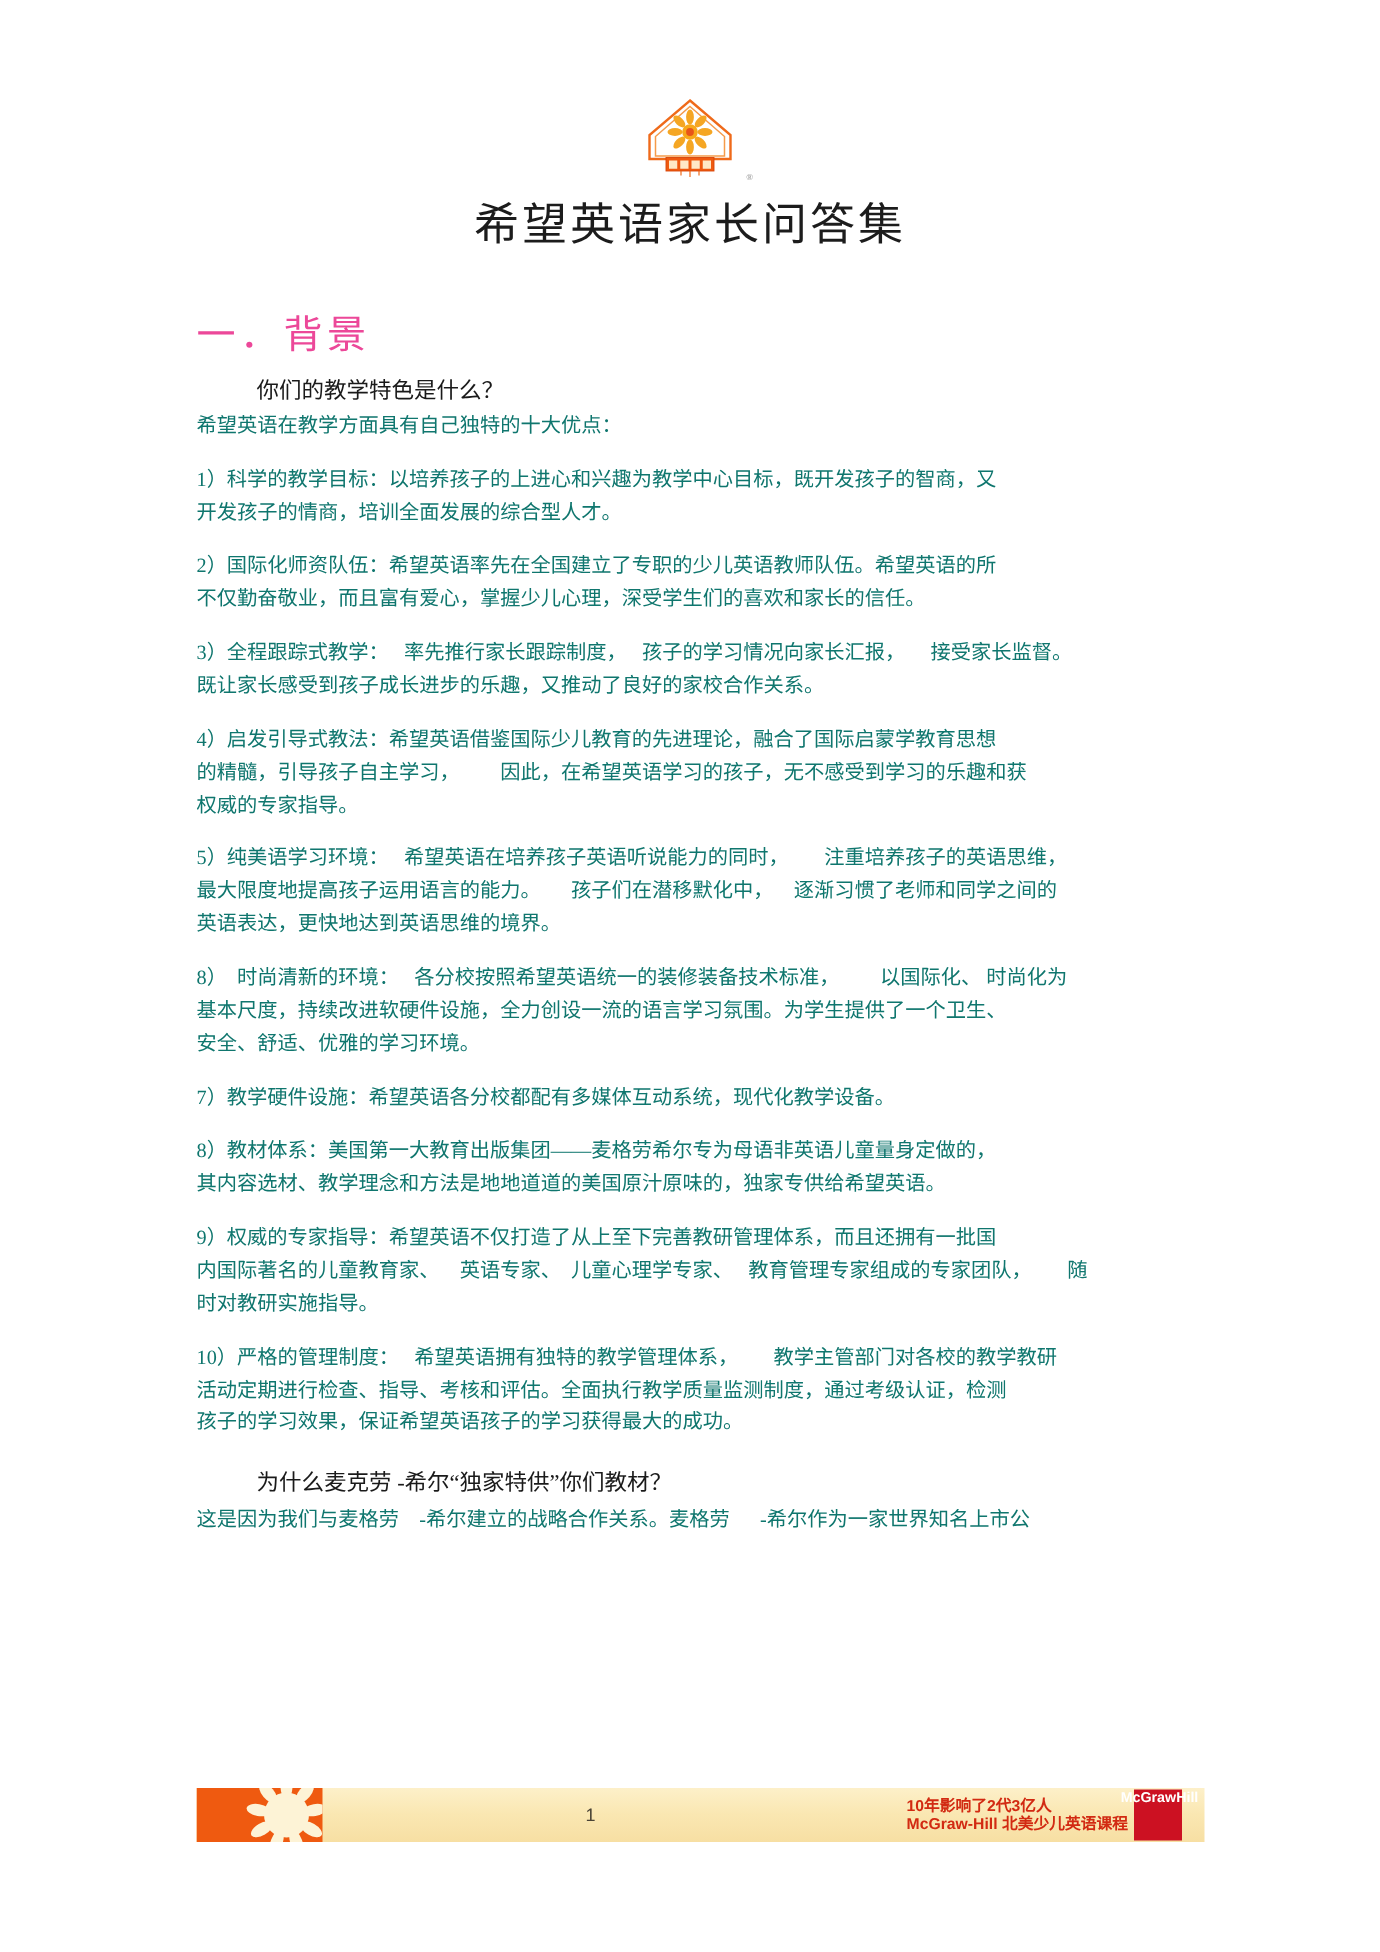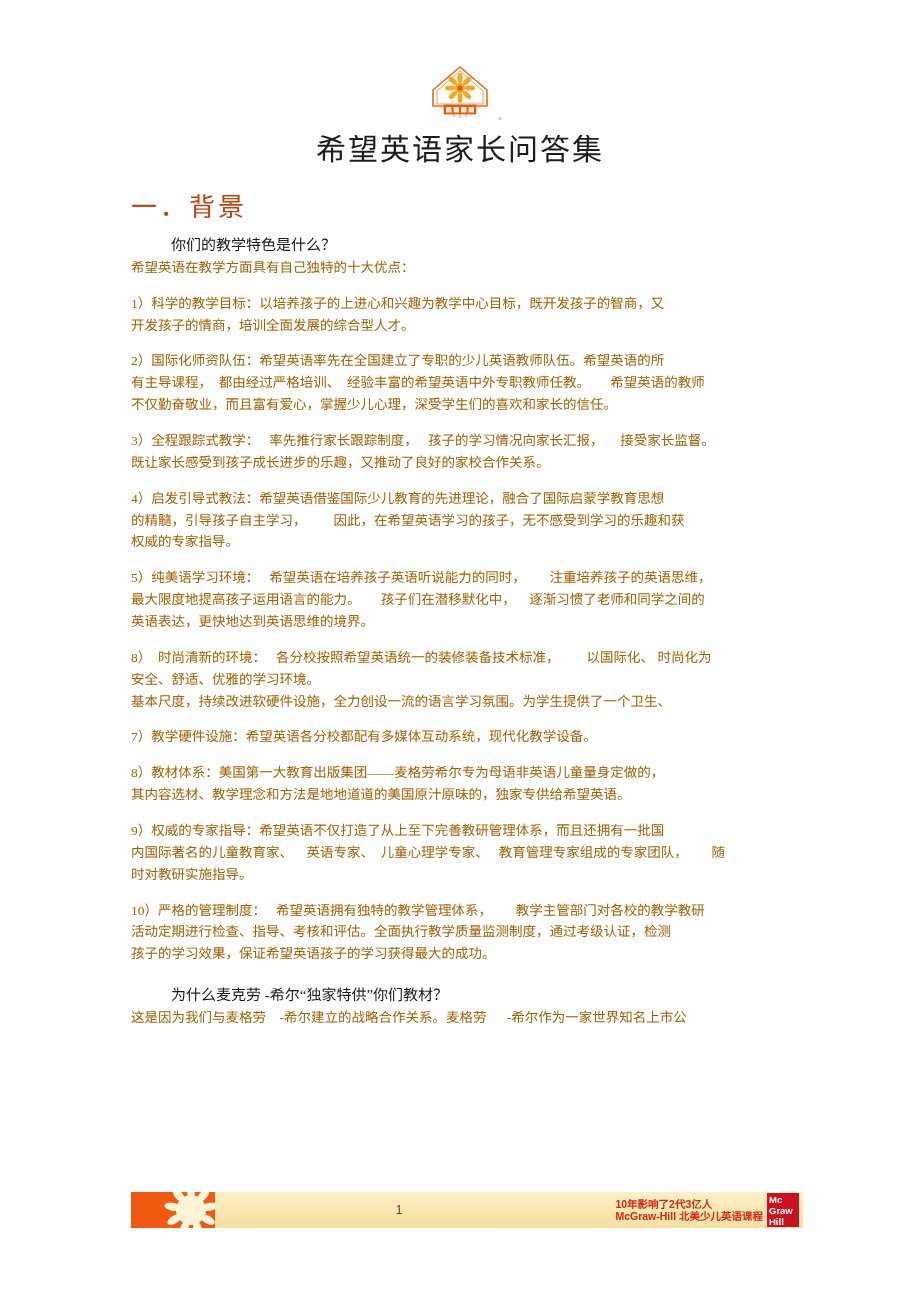--- a/index.html
+++ b/index.html
@@ -66,39 +66,39 @@
   .content {
     position: absolute;
     left: 131px;
     top: 192px;
     width: 672px;
   }
 
   .section-heading {
     font-size: 26px;
     letter-spacing: 3px;
-    margin: 0 0 8px 0;
+    margin: 16px 0 8px 0;
     font-weight: normal;
-    color: #c2410c;
+    color: #ec4899;
     line-height: 1.25;
   }
 
   .q-line {
     font-size: 15px;
     line-height: 1.62;
     margin: 0;
     text-indent: 40px;
     color: #1a1a1a;
   }
 
   .para {
     font-size: 13.5px;
     line-height: 1.62;
     margin: 0;
-    color: #a16207;
+    color: #0f766e;
     white-space: pre-wrap;
   }
 
   .gap {
     height: 14px;
   }
   .gap-lg { height: 18px; }
 
   
   .footer-banner {
@@ -135,21 +135,21 @@
     font-size: 12px;
     color: #4a4336;
     font-family: "Liberation Sans", sans-serif;
   }
 
   .footer-brand {
     flex: 0 0 auto;
     display: flex;
     align-items: center;
     height: 36px;
-    padding-right: 4px;
+    padding-right: 15px;
   }
   .brand-lines {
     display: flex;
     flex-direction: column;
     justify-content: center;
     line-height: 1.15;
     padding-right: 4px;
   }
   .brand-line1 {
     font-size: 10.5px;
@@ -170,21 +170,21 @@
   .mcgraw-logo {
     width: 32px;
     height: 34px;
     background: #cc1122;
     color: #ffffff;
     font-family: "Liberation Sans", sans-serif;
     font-weight: bold;
     font-size: 9.5px;
     line-height: 11px;
     display: flex;
-    flex-direction: column;
+    flex-direction: row;
     justify-content: center;
     align-items: flex-start;
     padding-left: 2px;
     box-sizing: border-box;
     flex: 0 0 auto;
   }
 </style>
 </head>
 <body>
 
@@ -243,21 +243,20 @@
     <p class="para">希望英语在教学方面具有自己独特的十大优点：</p>
 
     <div class="gap"></div>
 
     <p class="para">1）科学的教学目标：以培养孩子的上进心和兴趣为教学中心目标，既开发孩子的智商，又</p>
     <p class="para">开发孩子的情商，培训全面发展的综合型人才。</p>
 
     <div class="gap"></div>
 
     <p class="para">2）国际化师资队伍：希望英语率先在全国建立了专职的少儿英语教师队伍。希望英语的所</p>
-    <p class="para">有主导课程，  都由经过严格培训、  经验丰富的希望英语中外专职教师任教。      希望英语的教师</p>
     <p class="para">不仅勤奋敬业，而且富有爱心，掌握少儿心理，深受学生们的喜欢和家长的信任。</p>
 
     <div class="gap"></div>
 
     <p class="para">3）全程跟踪式教学：   率先推行家长跟踪制度，   孩子的学习情况向家长汇报，     接受家长监督。</p>
     <p class="para">既让家长感受到孩子成长进步的乐趣，又推动了良好的家校合作关系。</p>
 
     <div class="gap"></div>
 
     <p class="para">4）启发引导式教法：希望英语借鉴国际少儿教育的先进理论，融合了国际启蒙学教育思想</p>
@@ -266,22 +265,22 @@
 
     <div class="gap"></div>
 
     <p class="para">5）纯美语学习环境：   希望英语在培养孩子英语听说能力的同时，       注重培养孩子的英语思维，</p>
     <p class="para">最大限度地提高孩子运用语言的能力。      孩子们在潜移默化中，    逐渐习惯了老师和同学之间的</p>
     <p class="para">英语表达，更快地达到英语思维的境界。</p>
 
     <div class="gap"></div>
 
     <p class="para">8）  时尚清新的环境：   各分校按照希望英语统一的装修装备技术标准，        以国际化、 时尚化为</p>
+    <p class="para">基本尺度，持续改进软硬件设施，全力创设一流的语言学习氛围。为学生提供了一个卫生、</p>
     <p class="para">安全、舒适、优雅的学习环境。</p>
-    <p class="para">基本尺度，持续改进软硬件设施，全力创设一流的语言学习氛围。为学生提供了一个卫生、</p>
 
     <div class="gap"></div>
 
     <p class="para">7）教学硬件设施：希望英语各分校都配有多媒体互动系统，现代化教学设备。</p>
 
     <div class="gap"></div>
 
     <p class="para">8）教材体系：美国第一大教育出版集团——麦格劳希尔专为母语非英语儿童量身定做的，</p>
     <p class="para">其内容选材、教学理念和方法是地地道道的美国原汁原味的，独家专供给希望英语。</p>
 

